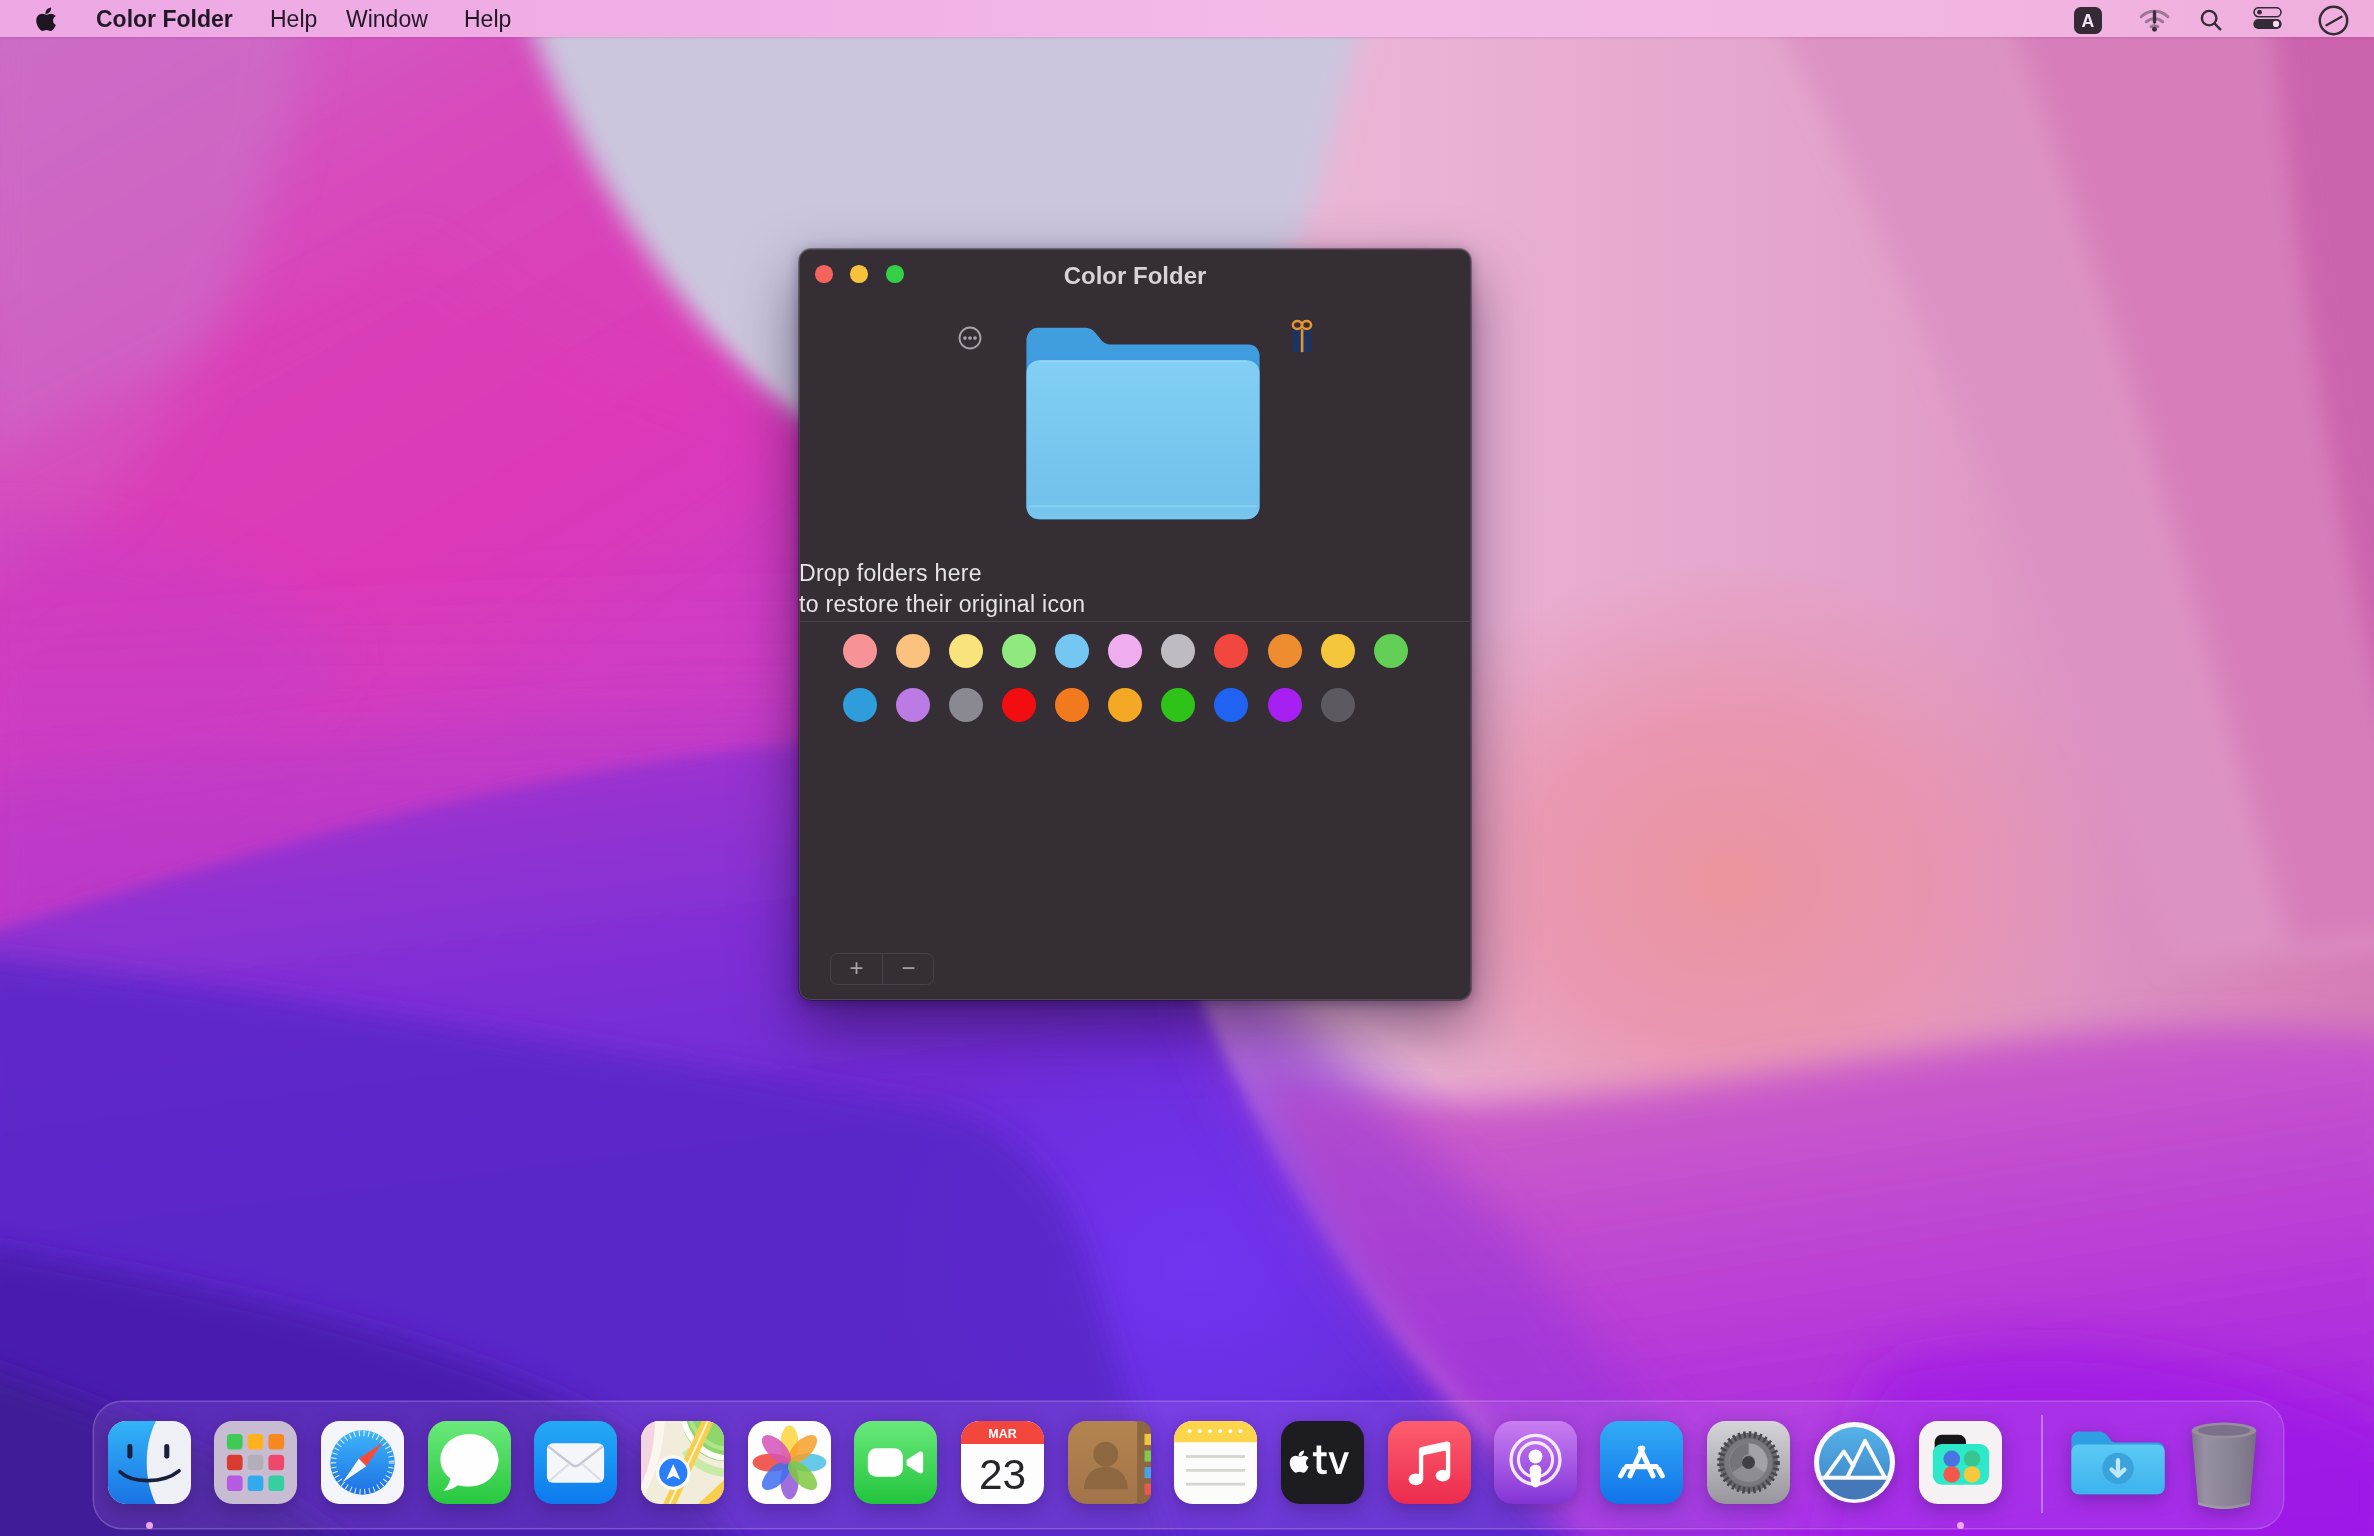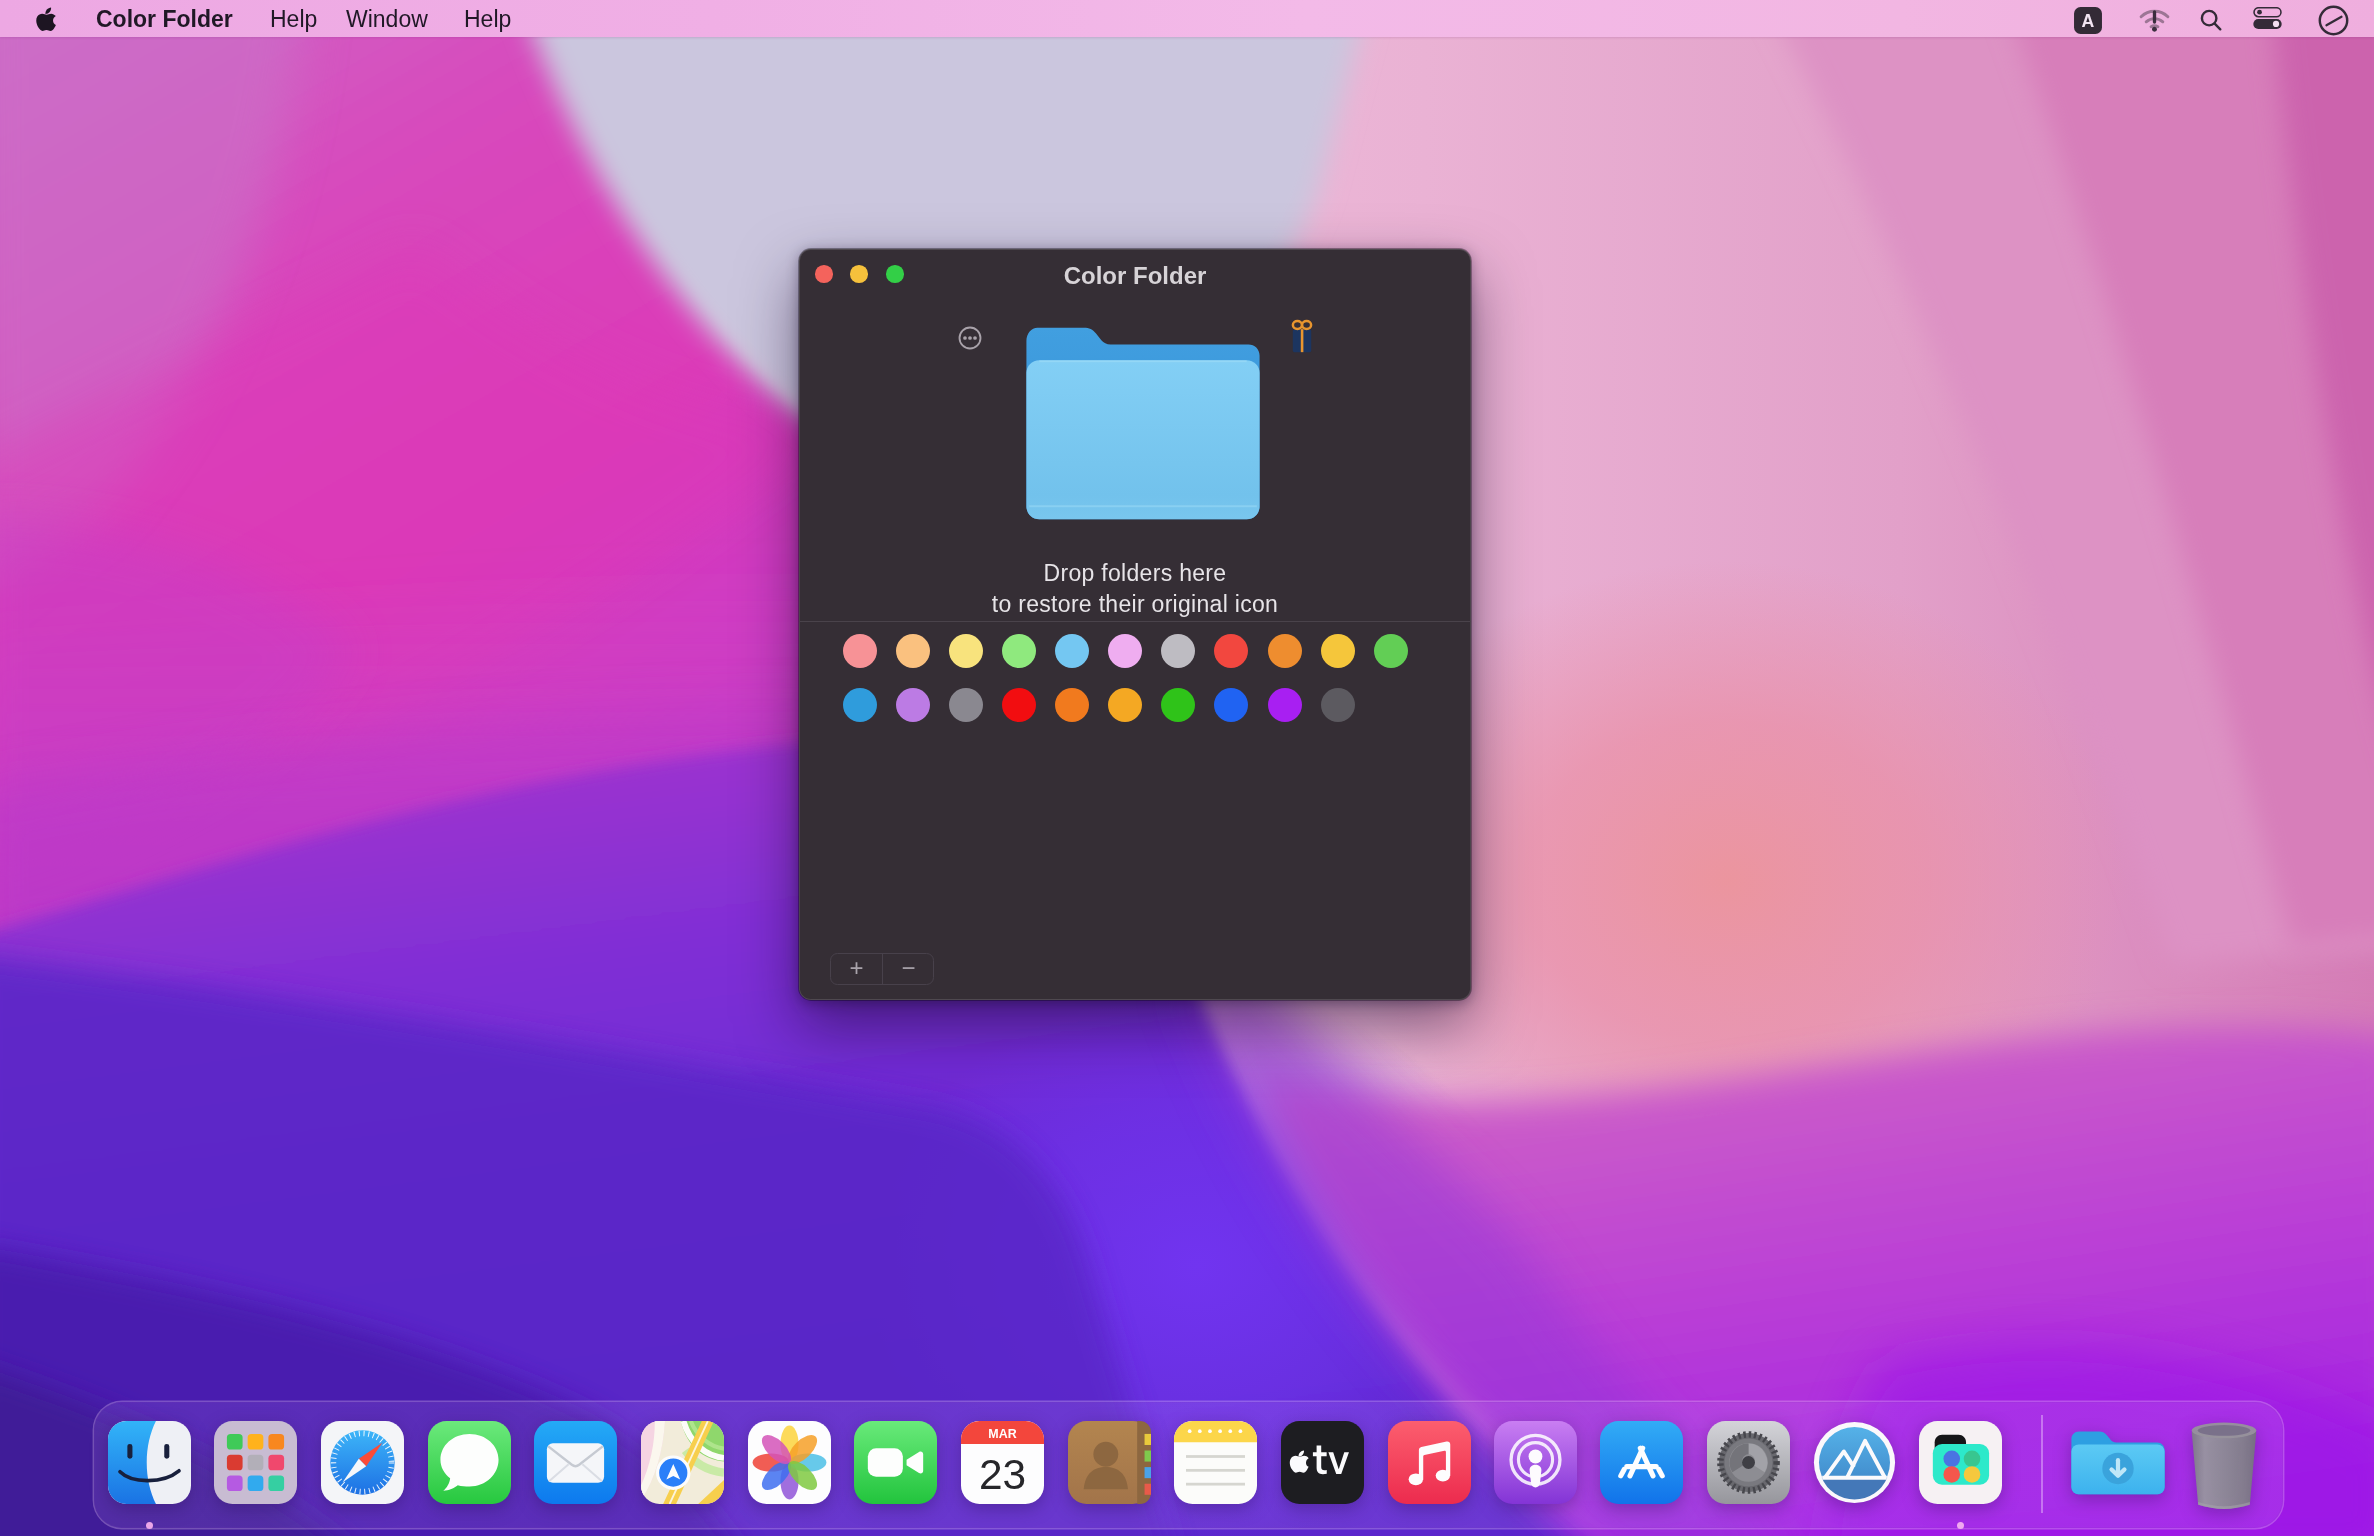--- a/index.html
+++ b/index.html
@@ -4,21 +4,21 @@
 <style>
 html,body{margin:0;padding:0;width:2375px;height:1536px;overflow:hidden;background:#000;}
 body{font-family:"Liberation Sans",sans-serif;position:relative;}
 #wall{position:absolute;left:0;top:0;}
 #menubar{position:absolute;left:0;top:0;width:2375px;height:37px;background:linear-gradient(90deg,#eda8e3 0%,#f0afe5 30%,#f3bae8 55%,#f2b6e2 80%,#efaede 100%);box-shadow:0 0.9px 2.8px rgba(120,40,110,.28);}
 .mtxt{position:absolute;top:0;height:37px;line-height:38px;font-size:23px;color:#201826;}
 #win{position:absolute;left:799px;top:249px;width:672px;height:751px;border-radius:12px;background:#352e35;box-shadow:0 26px 60px rgba(18,6,38,.5),0 2.8px 13px rgba(18,6,38,.35),0 0 0 0.9px rgba(0,0,0,.35);}
 #win .inner{position:absolute;inset:0;border-radius:12px;box-shadow:inset 0 0 0 0.9px rgba(255,255,255,.13);}
 .tl{position:absolute;top:16px;width:17.6px;height:17.6px;border-radius:50%;}
 #wtitle{position:absolute;left:0;top:13px;width:672px;text-align:center;font-size:24px;font-weight:bold;color:#d7d3d7;}
-#droptxt{position:absolute;left:0;top:309px;width:672px;text-align:center;font-size:23px;line-height:31px;color:#e7e4e8;letter-spacing:0.3px;}
+#droptxt{position:absolute;left:0;top:309px;width:672px;font-size:23px;line-height:31px;color:#e7e4e8;letter-spacing:0.3px;}
 #wdiv{position:absolute;left:0;top:372px;width:672px;height:0.9px;background:#4a434b;}
 .dot{position:absolute;width:34px;height:34px;border-radius:50%;}
 #pm{position:absolute;left:31px;top:704px;width:104px;height:32px;border:1.4px solid #48414b;border-radius:7.4px;box-sizing:border-box;}
 #pm .sep{position:absolute;left:51px;top:0;width:1.4px;height:30px;background:#48414b;}
 #pm .sign{position:absolute;top:0;width:51px;height:30px;color:#a9a3ab;font-size:24px;line-height:28px;text-align:center;}
 #dock{position:absolute;left:94px;top:1402px;width:2189px;height:126px;border-radius:28px;background:linear-gradient(90deg,rgba(185,142,240,.15),rgba(208,152,246,.17));box-shadow:0 0 0 1.4px rgba(238,208,250,.3),inset 0 0 0 0.9px rgba(120,60,180,.12);}
 .dkic{position:absolute;top:1421px;filter:drop-shadow(0 5.6px 8.3px rgba(35,10,70,.32));}
 .rundot{position:absolute;top:1522px;width:7.4px;height:7.4px;border-radius:50%;background:#eaa6e8;}
 </style>
 </head>

